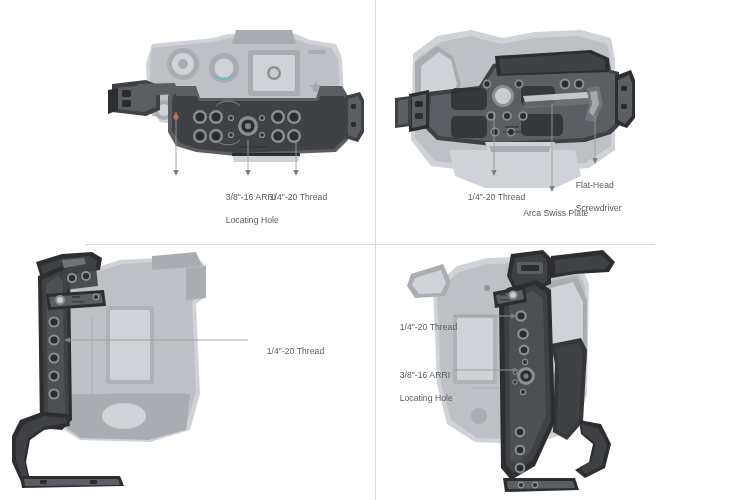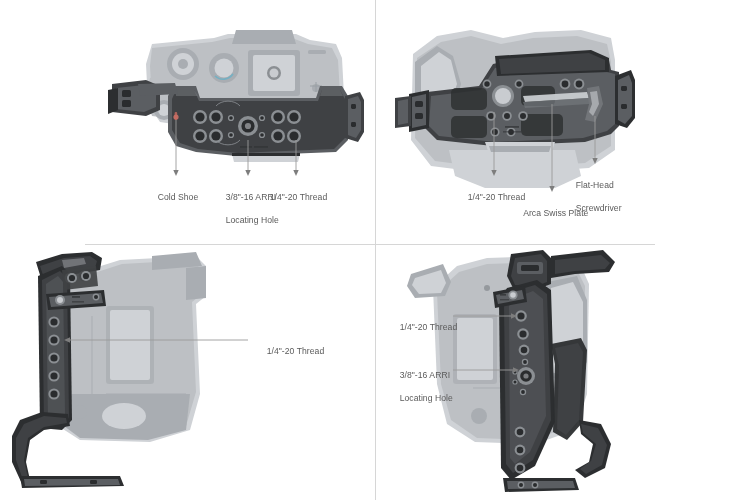--- a/index.html
+++ b/index.html
@@ -186,23 +186,20 @@
       <g>
         <line class="leader" x1="176" y1="120" x2="176" y2="172"></line>
         <polygon class="arrowhead" points="176,176 173.3,170 178.7,170"></polygon>
         <line class="leader" x1="248" y1="140" x2="248" y2="172"></line>
         <polygon class="arrowhead" points="248,176 245.3,170 250.7,170"></polygon>
         <line class="leader" x1="296" y1="140" x2="296" y2="172"></line>
         <polygon class="arrowhead" points="296,176 293.3,170 298.7,170"></polygon>
       </g>
     </svg>
 
-    <div class="callout align-center" style="left:143px; top:180px; width:66px;">
-      <span>Cold Shoe</span>
-    </div>
 
     <div class="callout align-center" style="left:211px; top:180px; width:74px;">
       <span>3/8"-16 ARRI</span><br>
       <span>Locating Hole</span>
     </div>
 
     <div class="callout align-center" style="left:255px; top:180px; width:82px;">
       <span>1/4"-20 Thread</span>
     </div>
   </div>

